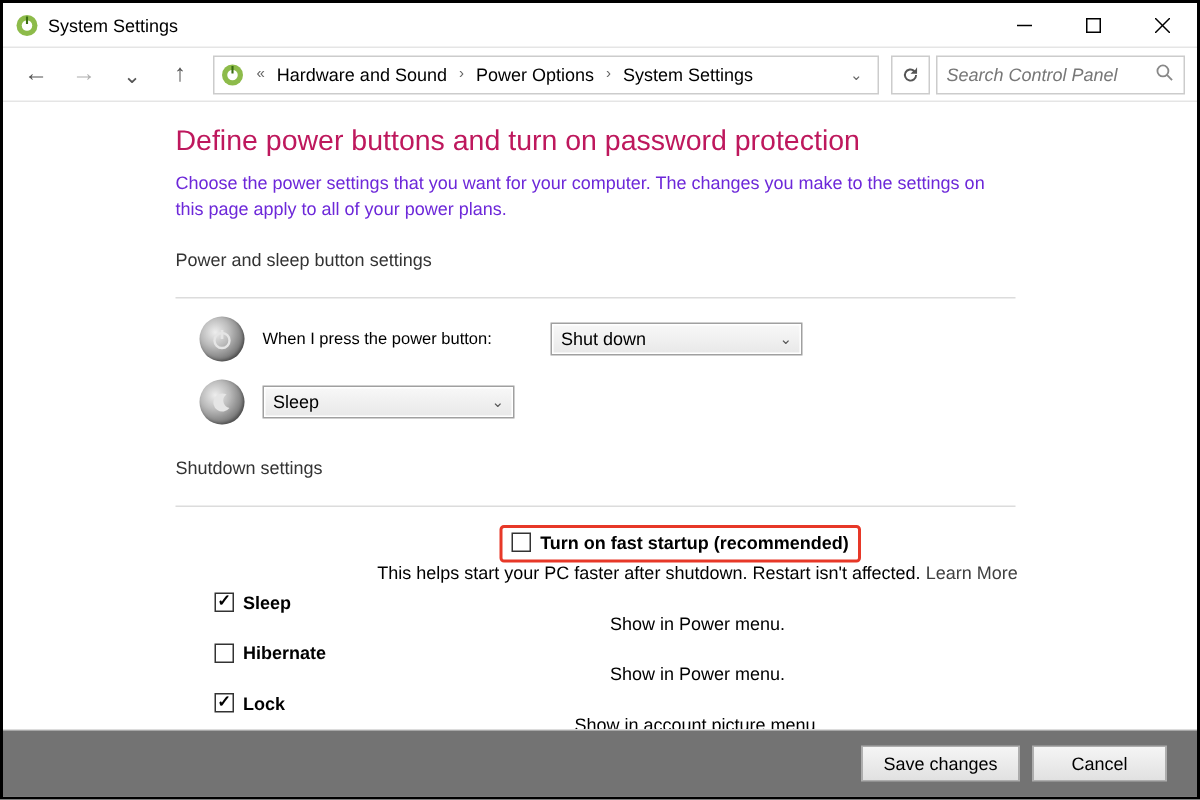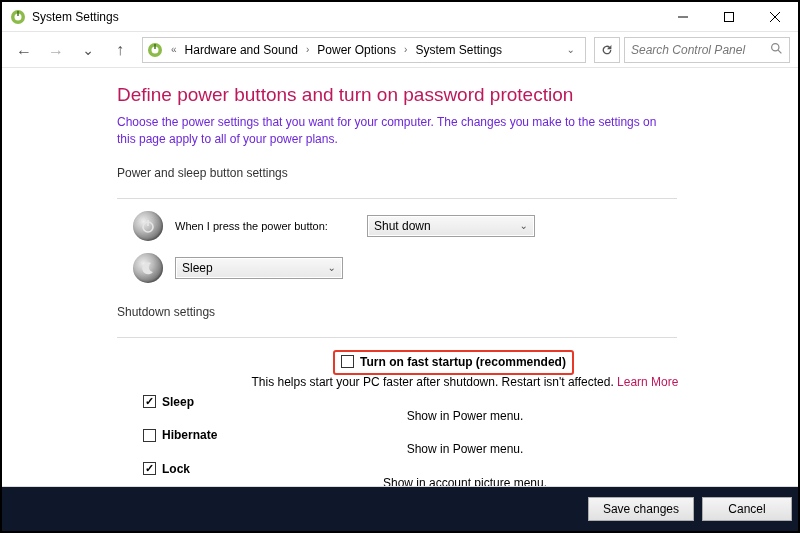--- a/index.html
+++ b/index.html
@@ -86,24 +86,24 @@
   .sd-item { margin-bottom: 4px; padding-left: 10px; text-align: center; }
   .sd-head { display: flex; align-items: center; gap: 6px; }
   .sd-head .cb {
     width: 13px; height: 13px; border: 1px solid #333; background: #fff;
     display: flex; align-items: center; justify-content: center; font-size: 11px; cursor: pointer;
     flex-shrink: 0;
   }
   .sd-head .cb.checked::after { content: "✓"; color: #000; font-weight: bold; line-height: 1; }
   .sd-head .lbl { font-weight: bold; font-size: 12px; }
   .sd-sub { font-size: 12px; color: #000; margin-left: 19px; line-height: 1.3; }
-  .sd-sub a { color: #be185d; text-decoration: none; cursor: pointer; }
+  .sd-sub a { color: #404040; text-decoration: none; cursor: pointer; }
   .footer {
-    border-top: 1px solid #dcdcdc; padding: 10px 6px; display: flex; justify-content: flex-end; gap: 8px;
-    background: #0f172a;
+    border-top: 1px solid #dcdcdc; padding: 10px 20px; display: flex; justify-content: flex-end; gap: 8px;
+    background: #737373;
   }
   .footer button {
     min-width: 90px; height: 24px; padding: 0 14px; font-size: 12px;
     border: 1px solid #adadad; background: linear-gradient(#f5f5f5,#e1e1e1);
     cursor: pointer;
   }
 </style>
 </head>
 <body>
 

